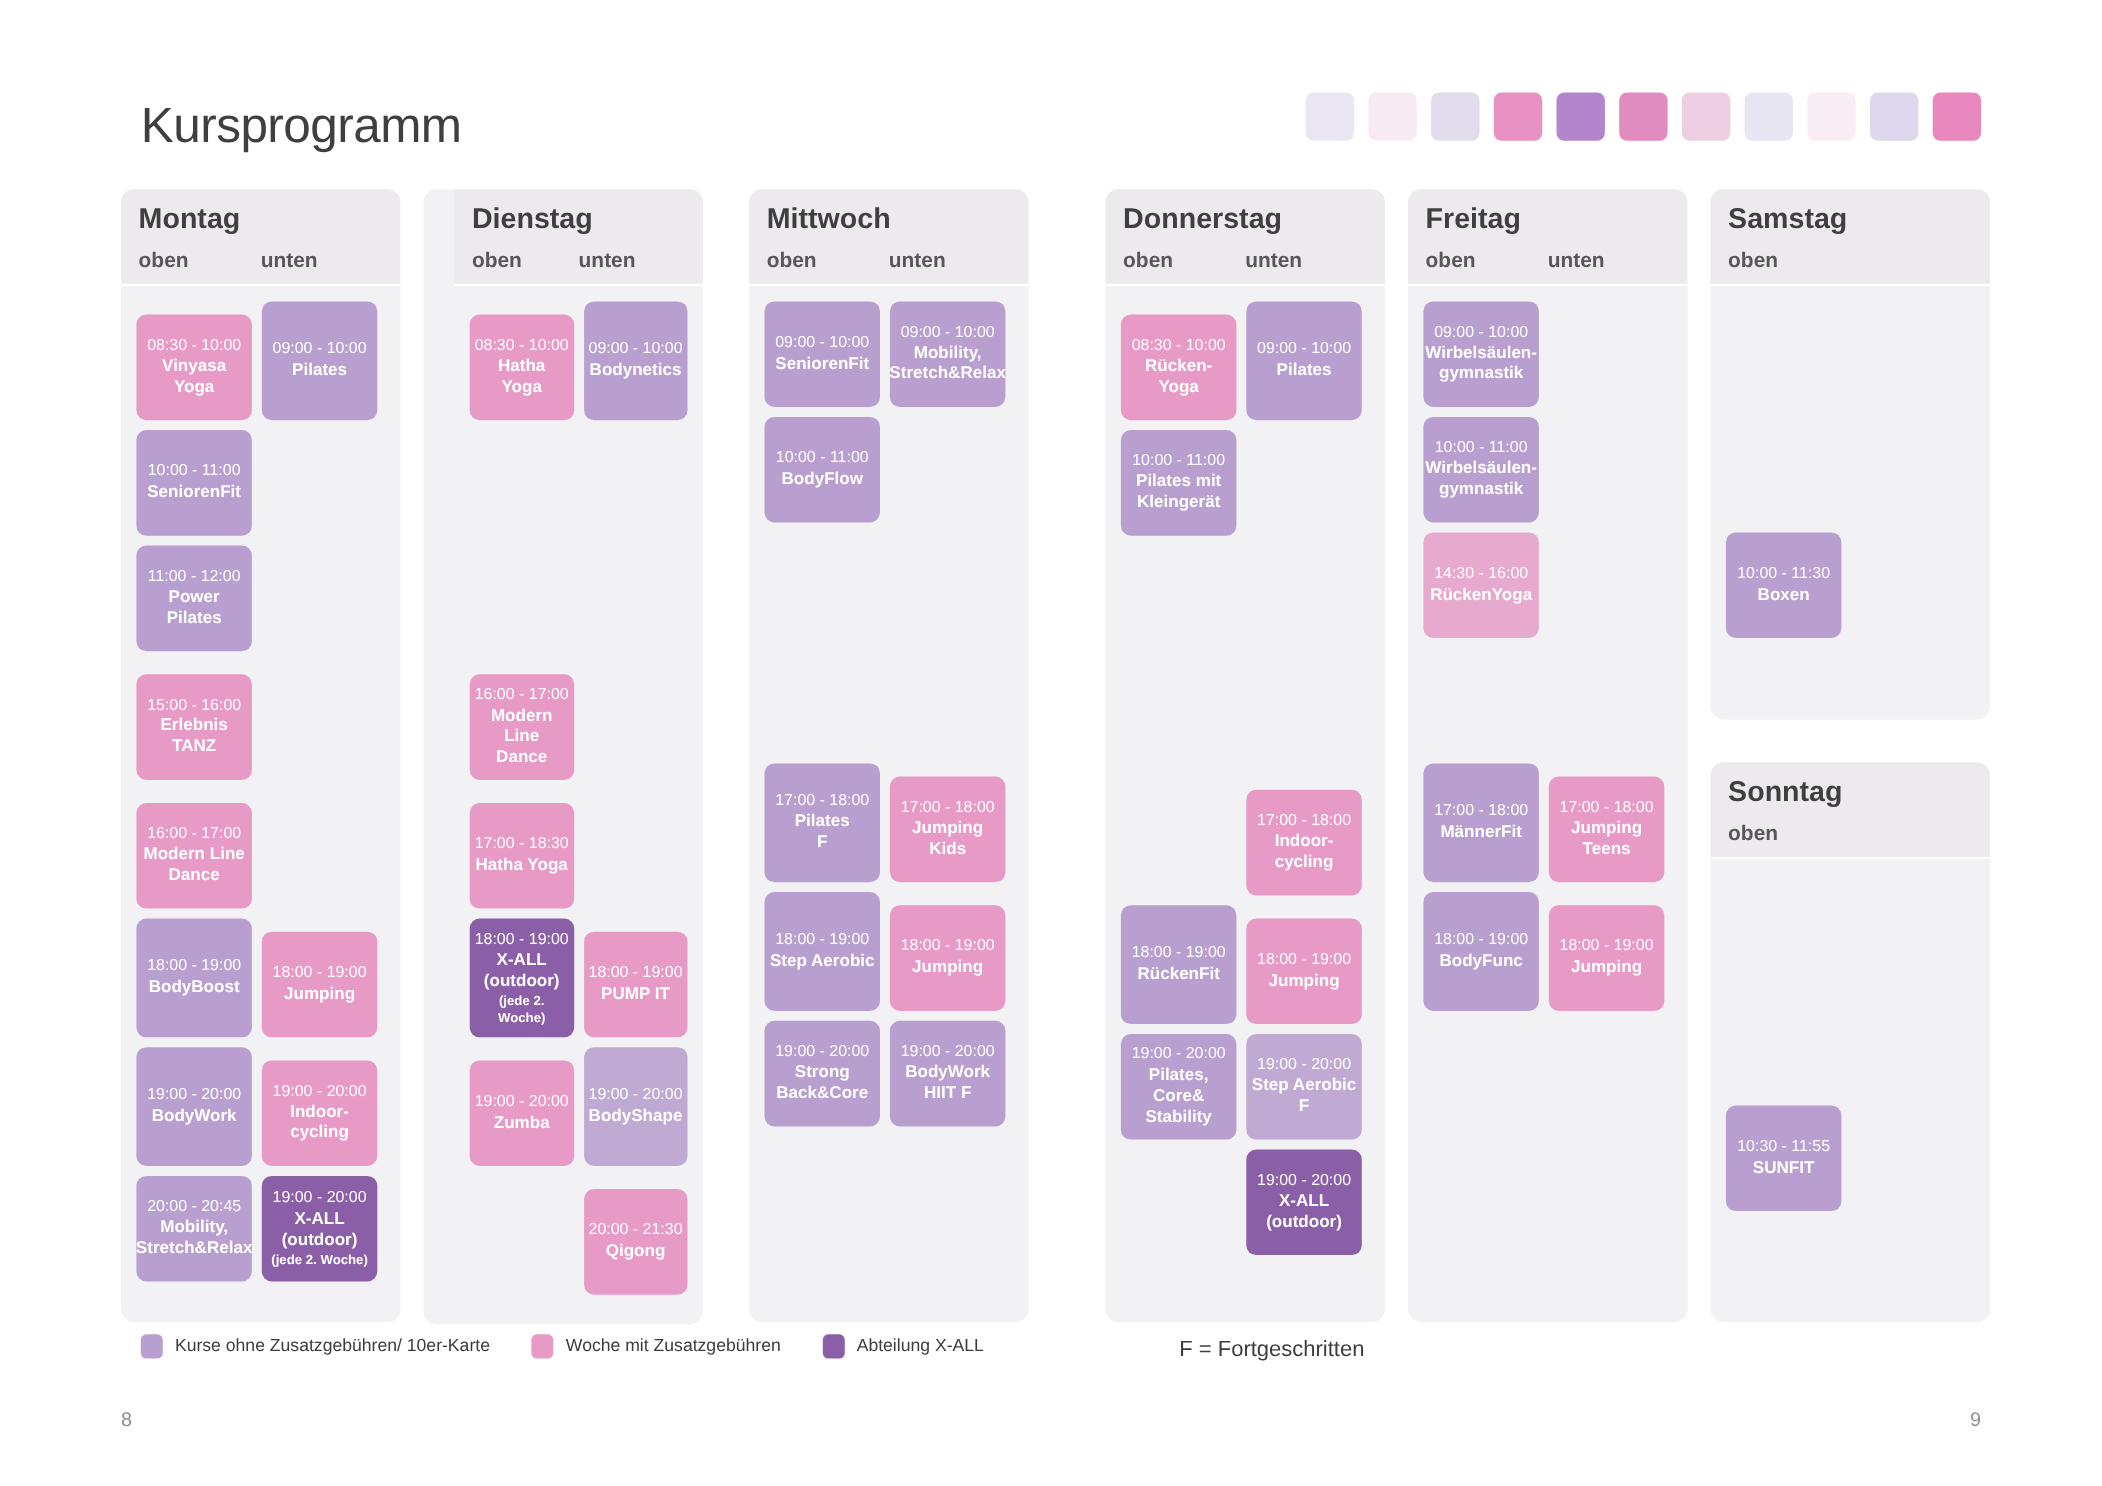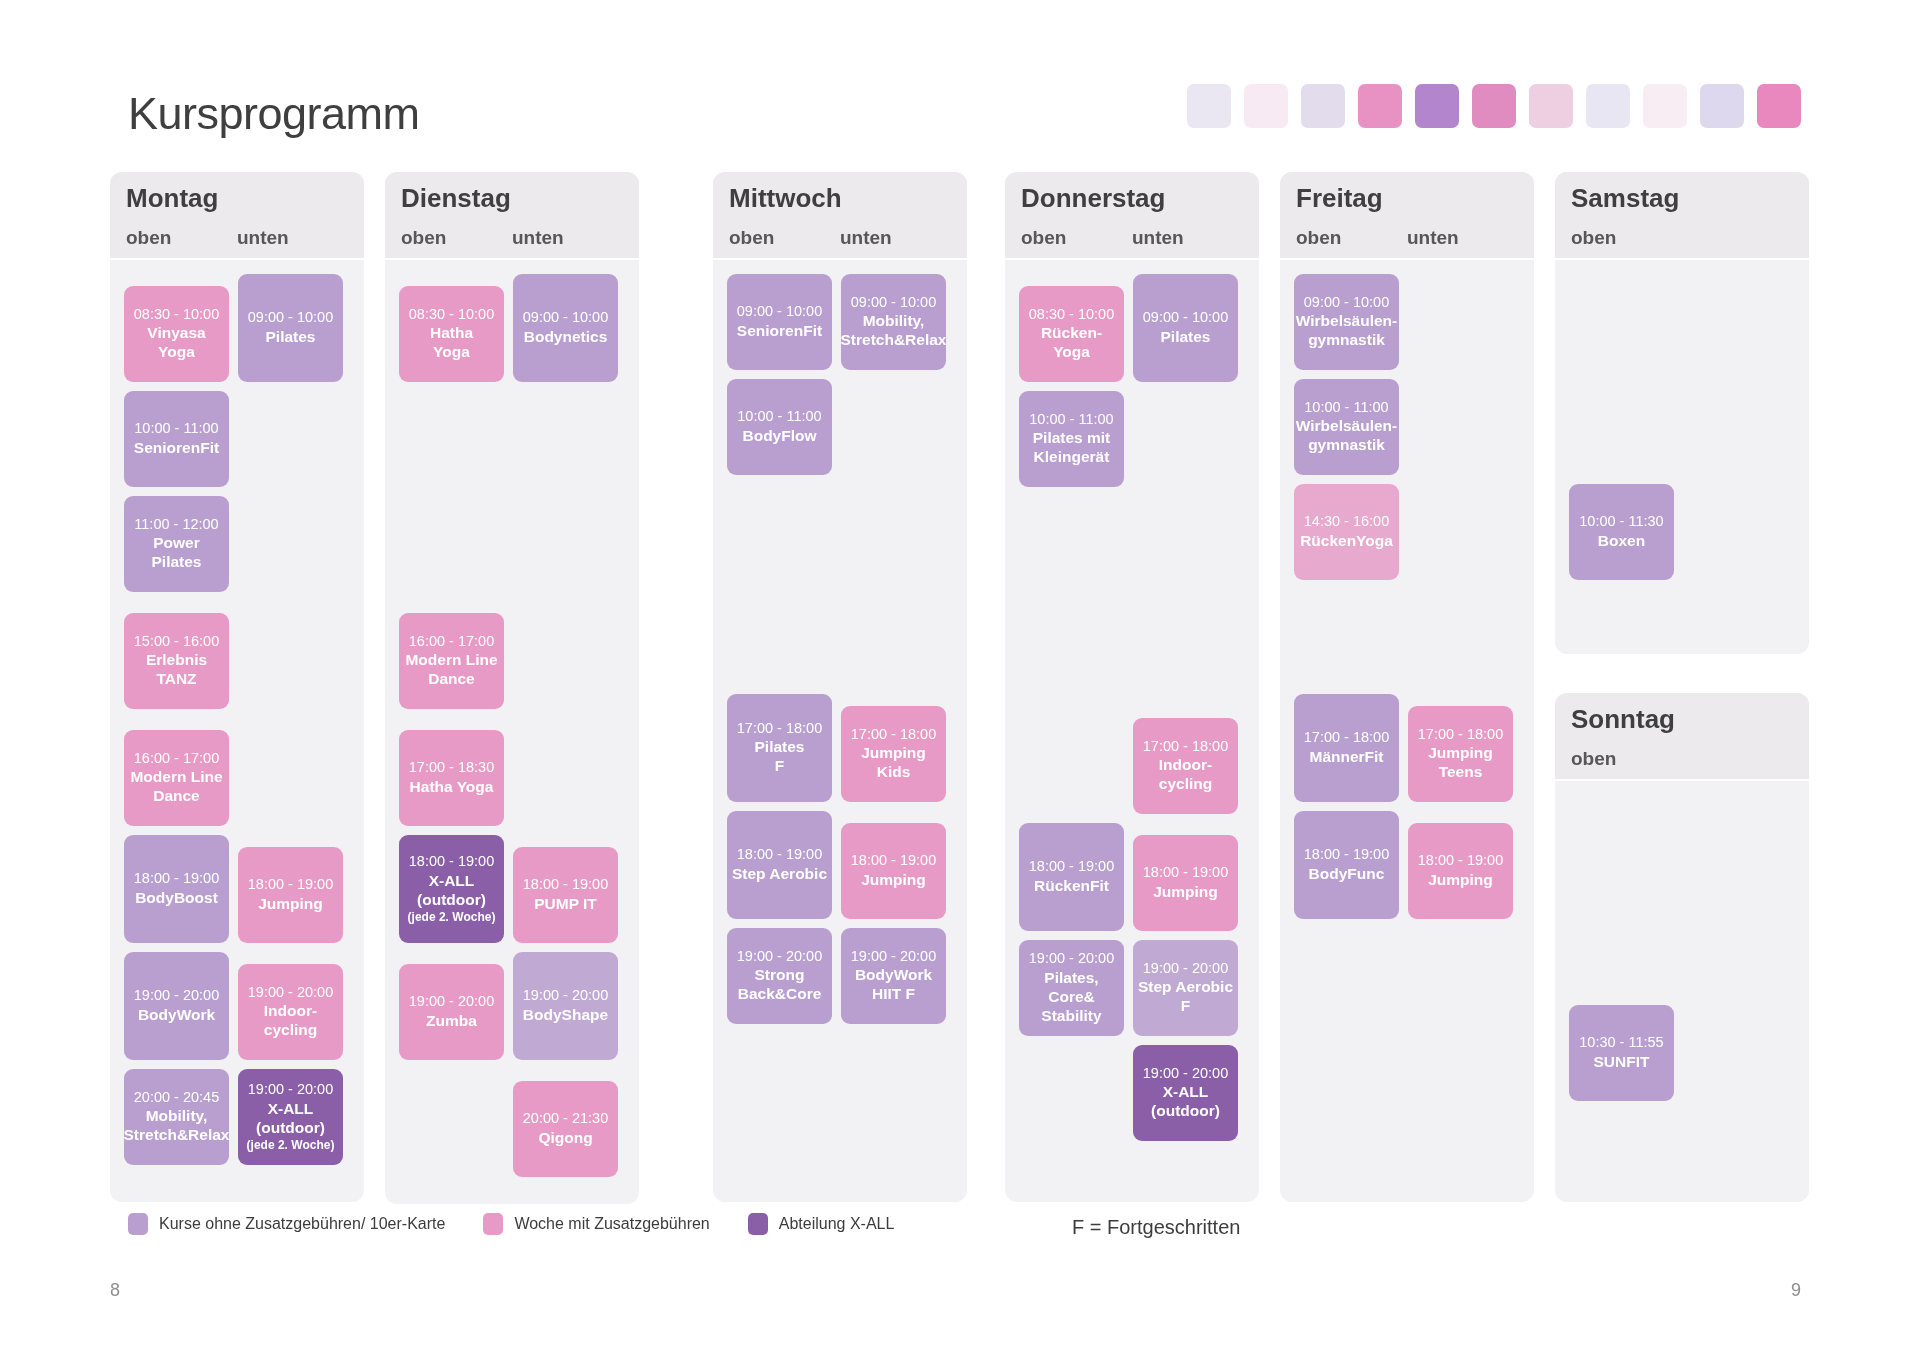--- a/index.html
+++ b/index.html
@@ -276,21 +276,21 @@
               <div class="time">19:00 - 20:00</div>
               <div class="name">X-ALL
 (outdoor)</div>
               <div class="note">(jede 2. Woche)</div>
             </div>
           </div>
         </div>
       </div>
     </div>
     <div class="day-col" style="left: 385px; top: 172px;">
-      <div class="day-card" style="min-height: 1030px;">
+      <div class="day-card" style="min-height: 1030px; padding-left: 28px;">
         <div class="day-head">Dienstag</div>
         <div class="day-subhead">
           <div class="sh">oben</div>
           <div class="sh">unten</div>
         </div>
         <div class="slots">
           <div class="slot-row">
             <div class="cell c-fee">
               <div class="time">08:30 - 10:00</div>
               <div class="name">Hatha
@@ -349,21 +349,21 @@
           <div class="slot-row">
             <div class="cell empty"></div>
             <div class="cell c-fee">
               <div class="time">20:00 - 21:30</div>
               <div class="name">Qigong</div>
             </div>
           </div>
         </div>
       </div>
     </div>
-    <div class="day-col" style="left: 668px; top: 172px; padding-left: 45px;">
+    <div class="day-col" style="left: 636px; top: 172px; padding-left: 45px;">
       <div class="day-card" style="min-height: 1030px;">
         <div class="day-head">Mittwoch</div>
         <div class="day-subhead">
           <div class="sh">oben</div>
           <div class="sh">unten</div>
         </div>
         <div class="slots">
           <div class="slot-row">
             <div class="cell c-plain">
               <div class="time">09:00 - 10:00</div>

